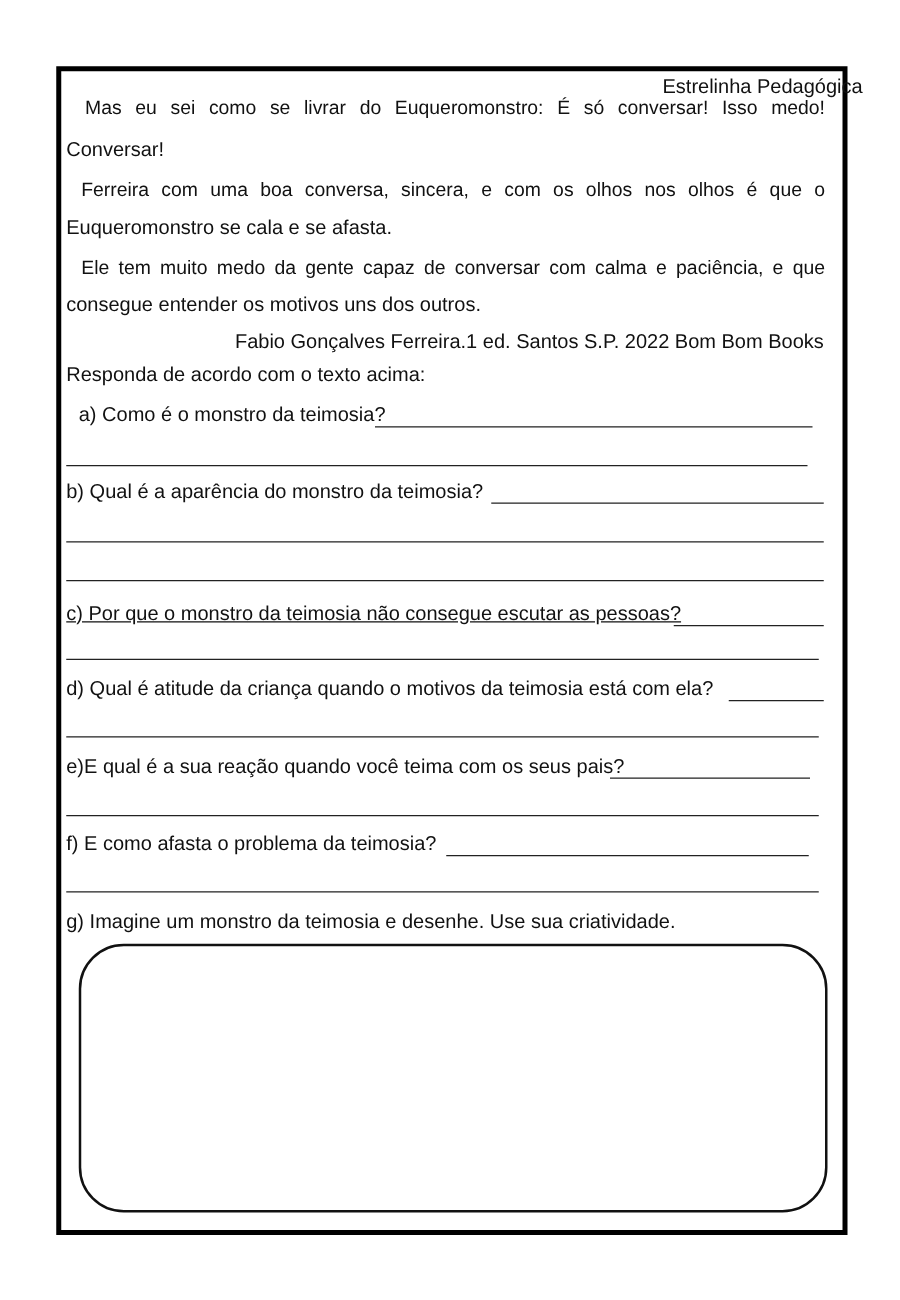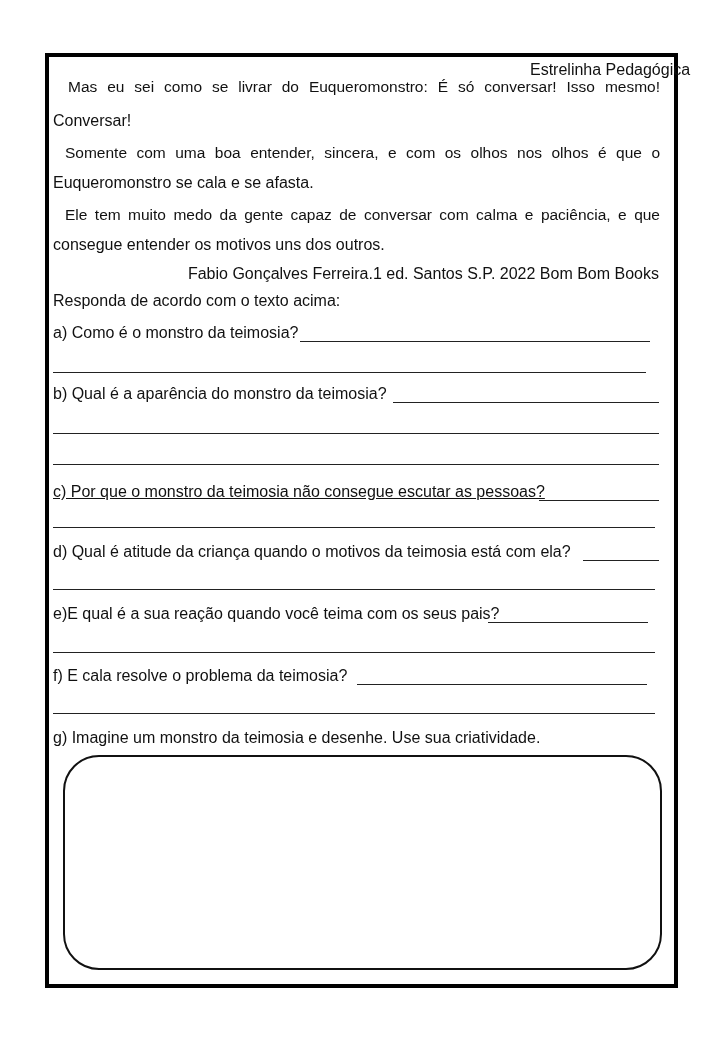--- a/index.html
+++ b/index.html
@@ -15,51 +15,51 @@
   .draw-box { position:absolute; left:63px; top:755px; width:595px; height:211px;
               border:2px solid #111; border-radius:36px; }
 </style>
 </head>
 <body>
 
 <div class="page-frame"></div>
 
 <div class="t small" style="left:530px; top:60px;">Estrelinha Pedagógica</div>
 
-<div class="just" style="top:77px; padding-left:15px; width:592px;">Mas eu sei como se livrar do Euqueromonstro: É só conversar! Isso mesmo!</div>
+<div class="just" style="top:77px; padding-left:15px; width:592px;">Mas eu sei como se livrar do Euqueromonstro: É só conversar! Isso medo!</div>
 <div class="t" style="left:53px; top:111px;">Conversar!</div>
-<div class="just" style="top:143px; padding-left:12px; width:595px;">Somente com uma boa entender, sincera, e com os olhos nos olhos é que o</div>
+<div class="just" style="top:143px; padding-left:12px; width:595px;">Ferreira com uma boa conversa, sincera, e com os olhos nos olhos é que o</div>
 <div class="t" style="left:53px; top:173px;">Euqueromonstro se cala e se afasta.</div>
 <div class="just" style="top:205px; padding-left:12px; width:595px;">Ele tem muito medo da gente capaz de conversar com calma e paciência, e que</div>
 <div class="t" style="left:53px; top:235px;">consegue entender os motivos uns dos outros.</div>
 
 <div class="t small" style="right:61px; top:264px;">Fabio Gonçalves Ferreira.1 ed. Santos S.P. 2022 Bom Bom Books</div>
 
 <div class="t" style="left:53px; top:291px;">Responda de acordo com o texto acima:</div>
 
-<div class="t" style="left:53px; top:323px;text-align:right;">a) Como é o monstro da teimosia?</div>
+<div class="t" style="left:63px; top:323px;text-align:right;">a) Como é o monstro da teimosia?</div>
 <div class="rule" style="left:300px; width:350px; top:341px;"></div>
 <div class="rule" style="left:53px; width:593px; top:372px;"></div>
 
 <div class="t" style="left:53px; top:384px;">b) Qual é a aparência do monstro da teimosia?</div>
 <div class="rule" style="left:393px; width:266px; top:402px;"></div>
 <div class="rule" style="left:53px; width:606px; top:433px;"></div>
 <div class="rule" style="left:53px; width:606px; top:464px;"></div>
 
 <div class="t" style="left:53px; top:482px;text-decoration:underline;">c) Por que o monstro da teimosia não consegue escutar as pessoas?</div>
 <div class="rule" style="left:539px; width:120px; top:500px;"></div>
 <div class="rule" style="left:53px; width:602px; top:527px;"></div>
 
 <div class="t" style="left:53px; top:542px;">d) Qual é atitude da criança quando o motivos da teimosia está com ela?</div>
 <div class="rule" style="left:583px; width:76px; top:560px;"></div>
 <div class="rule" style="left:53px; width:602px; top:589px;"></div>
 
 <div class="t" style="left:53px; top:604px;">e)E qual é a sua reação quando você teima com os seus pais?</div>
 <div class="rule" style="left:488px; width:160px; top:622px;"></div>
 <div class="rule" style="left:53px; width:602px; top:652px;"></div>
 
-<div class="t" style="left:53px; top:666px;">f) E cala resolve o problema da teimosia?</div>
+<div class="t" style="left:53px; top:666px;">f) E como afasta o problema da teimosia?</div>
 <div class="rule" style="left:357px; width:290px; top:684px;"></div>
 <div class="rule" style="left:53px; width:602px; top:713px;"></div>
 
 <div class="t" style="left:53px; top:728px;">g) Imagine um monstro da teimosia e desenhe.  Use sua criatividade.</div>
 
 <div class="draw-box"></div>
 
 </body></html>

